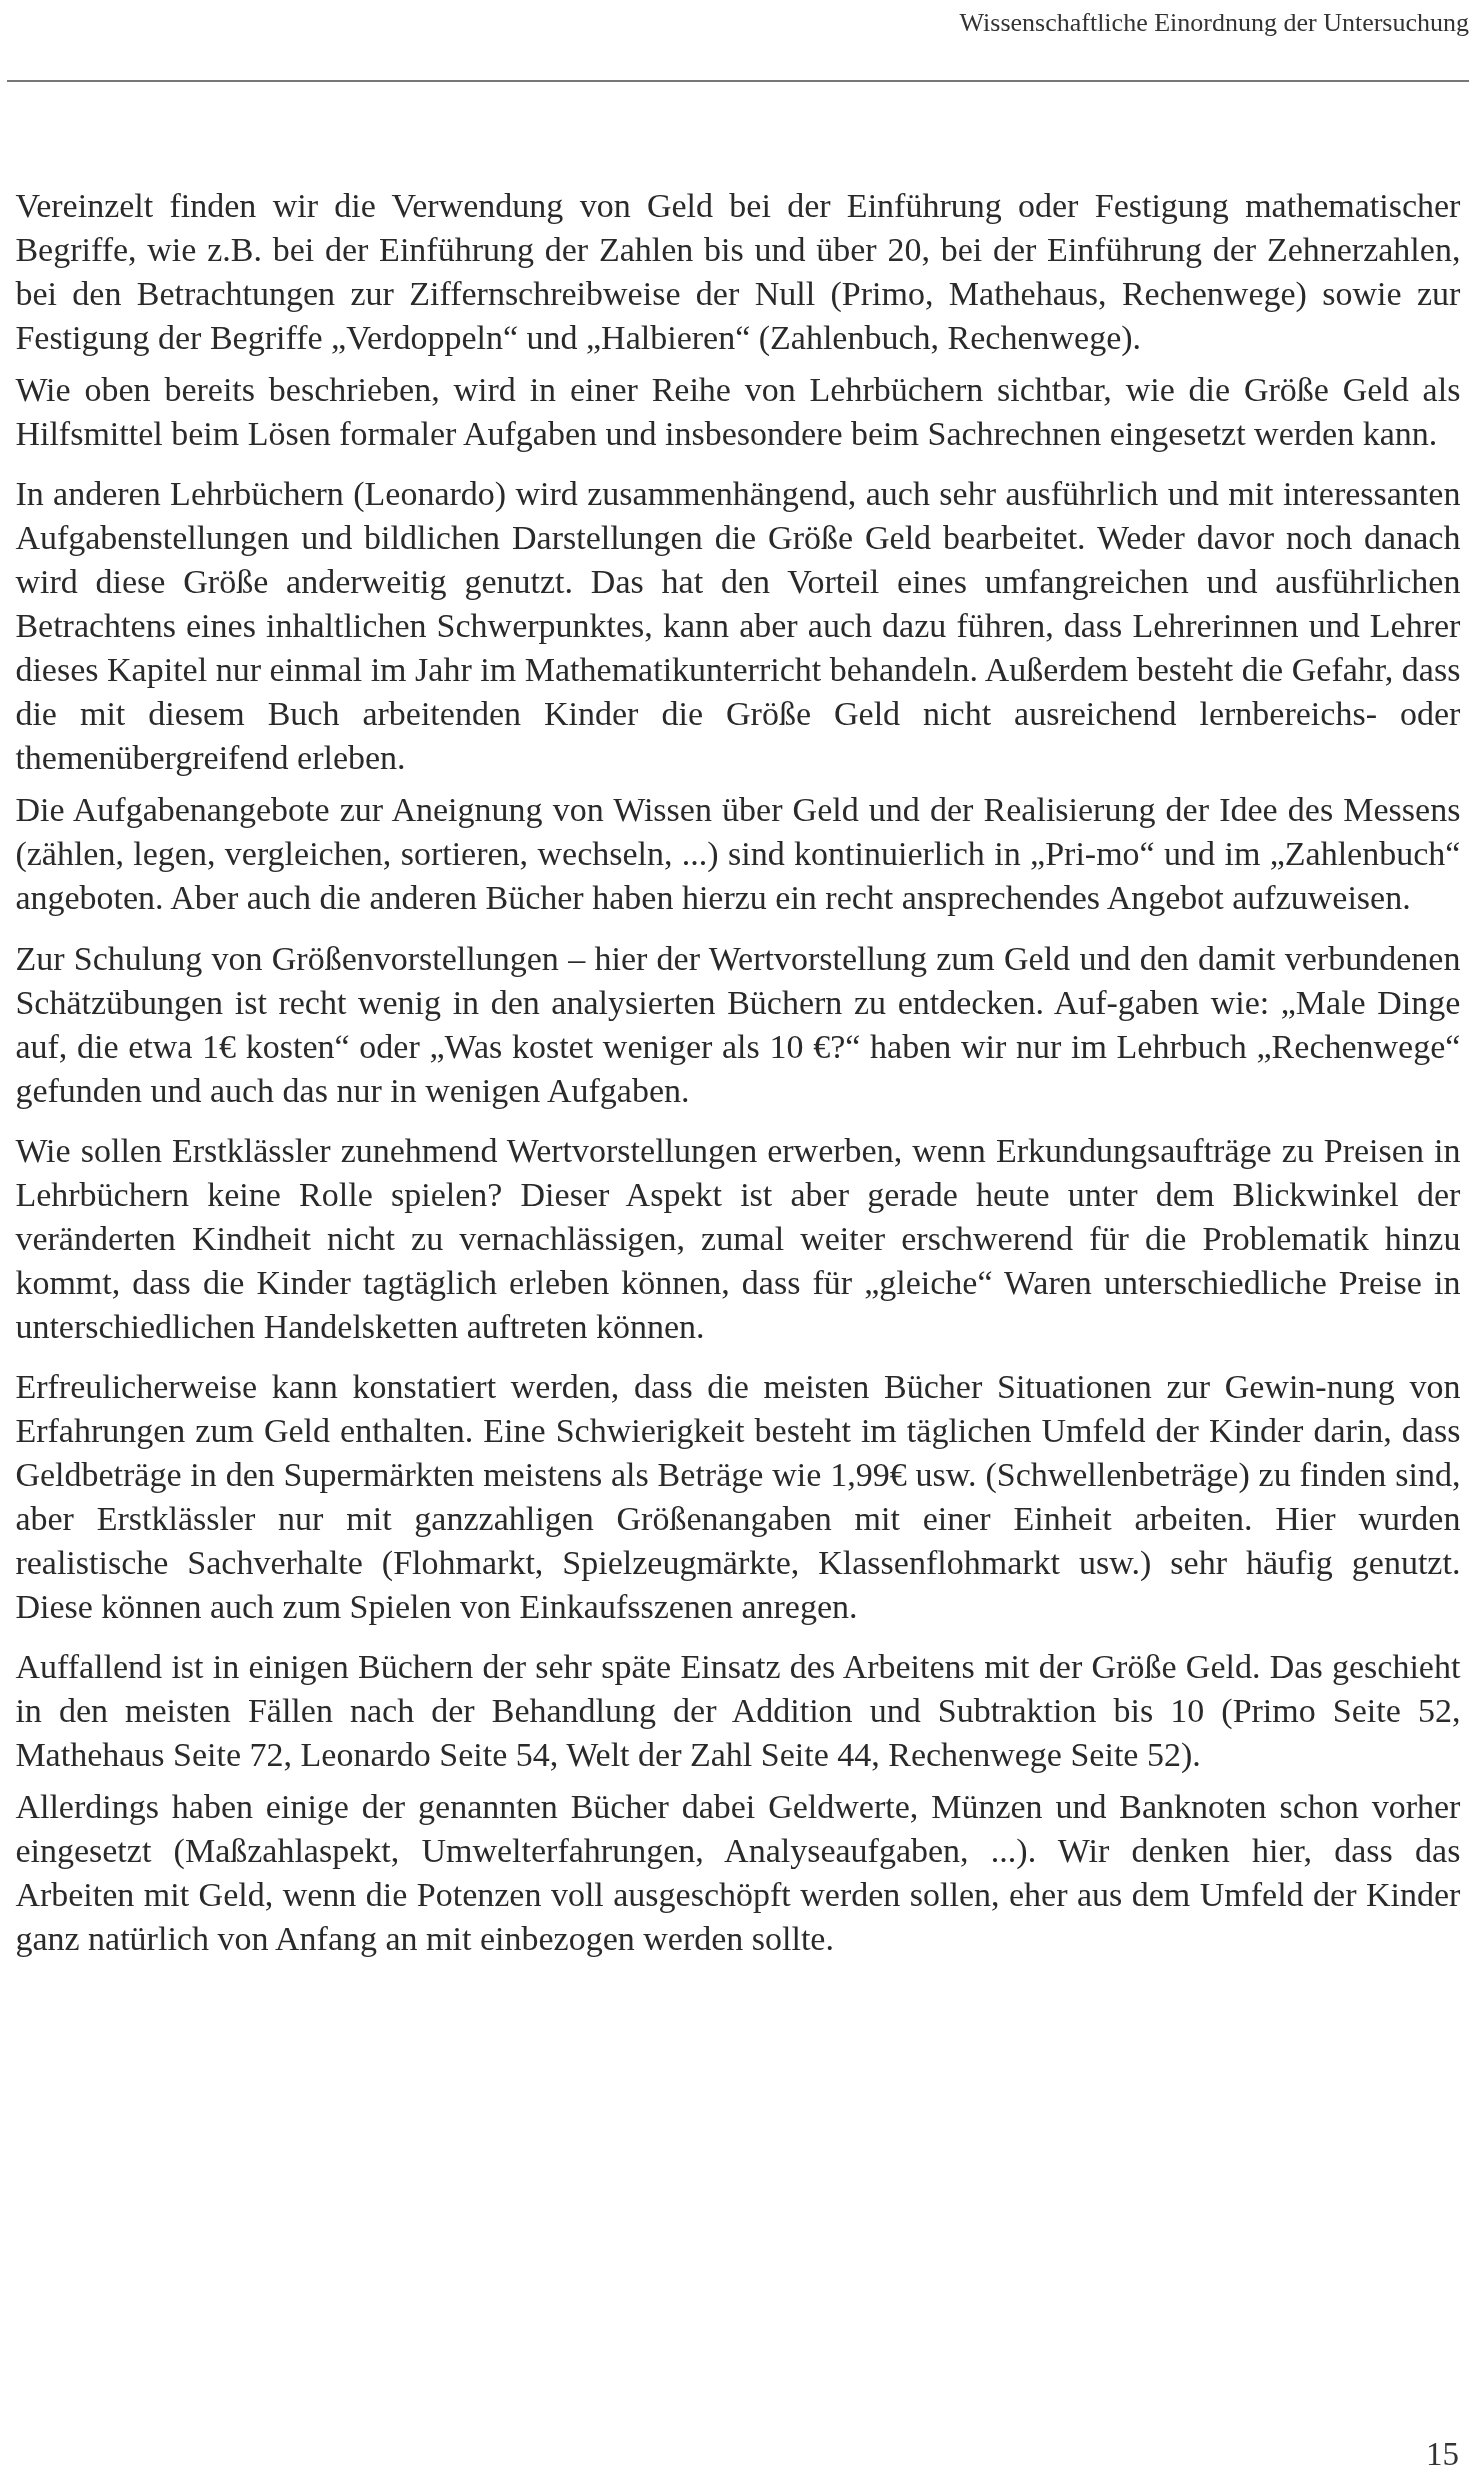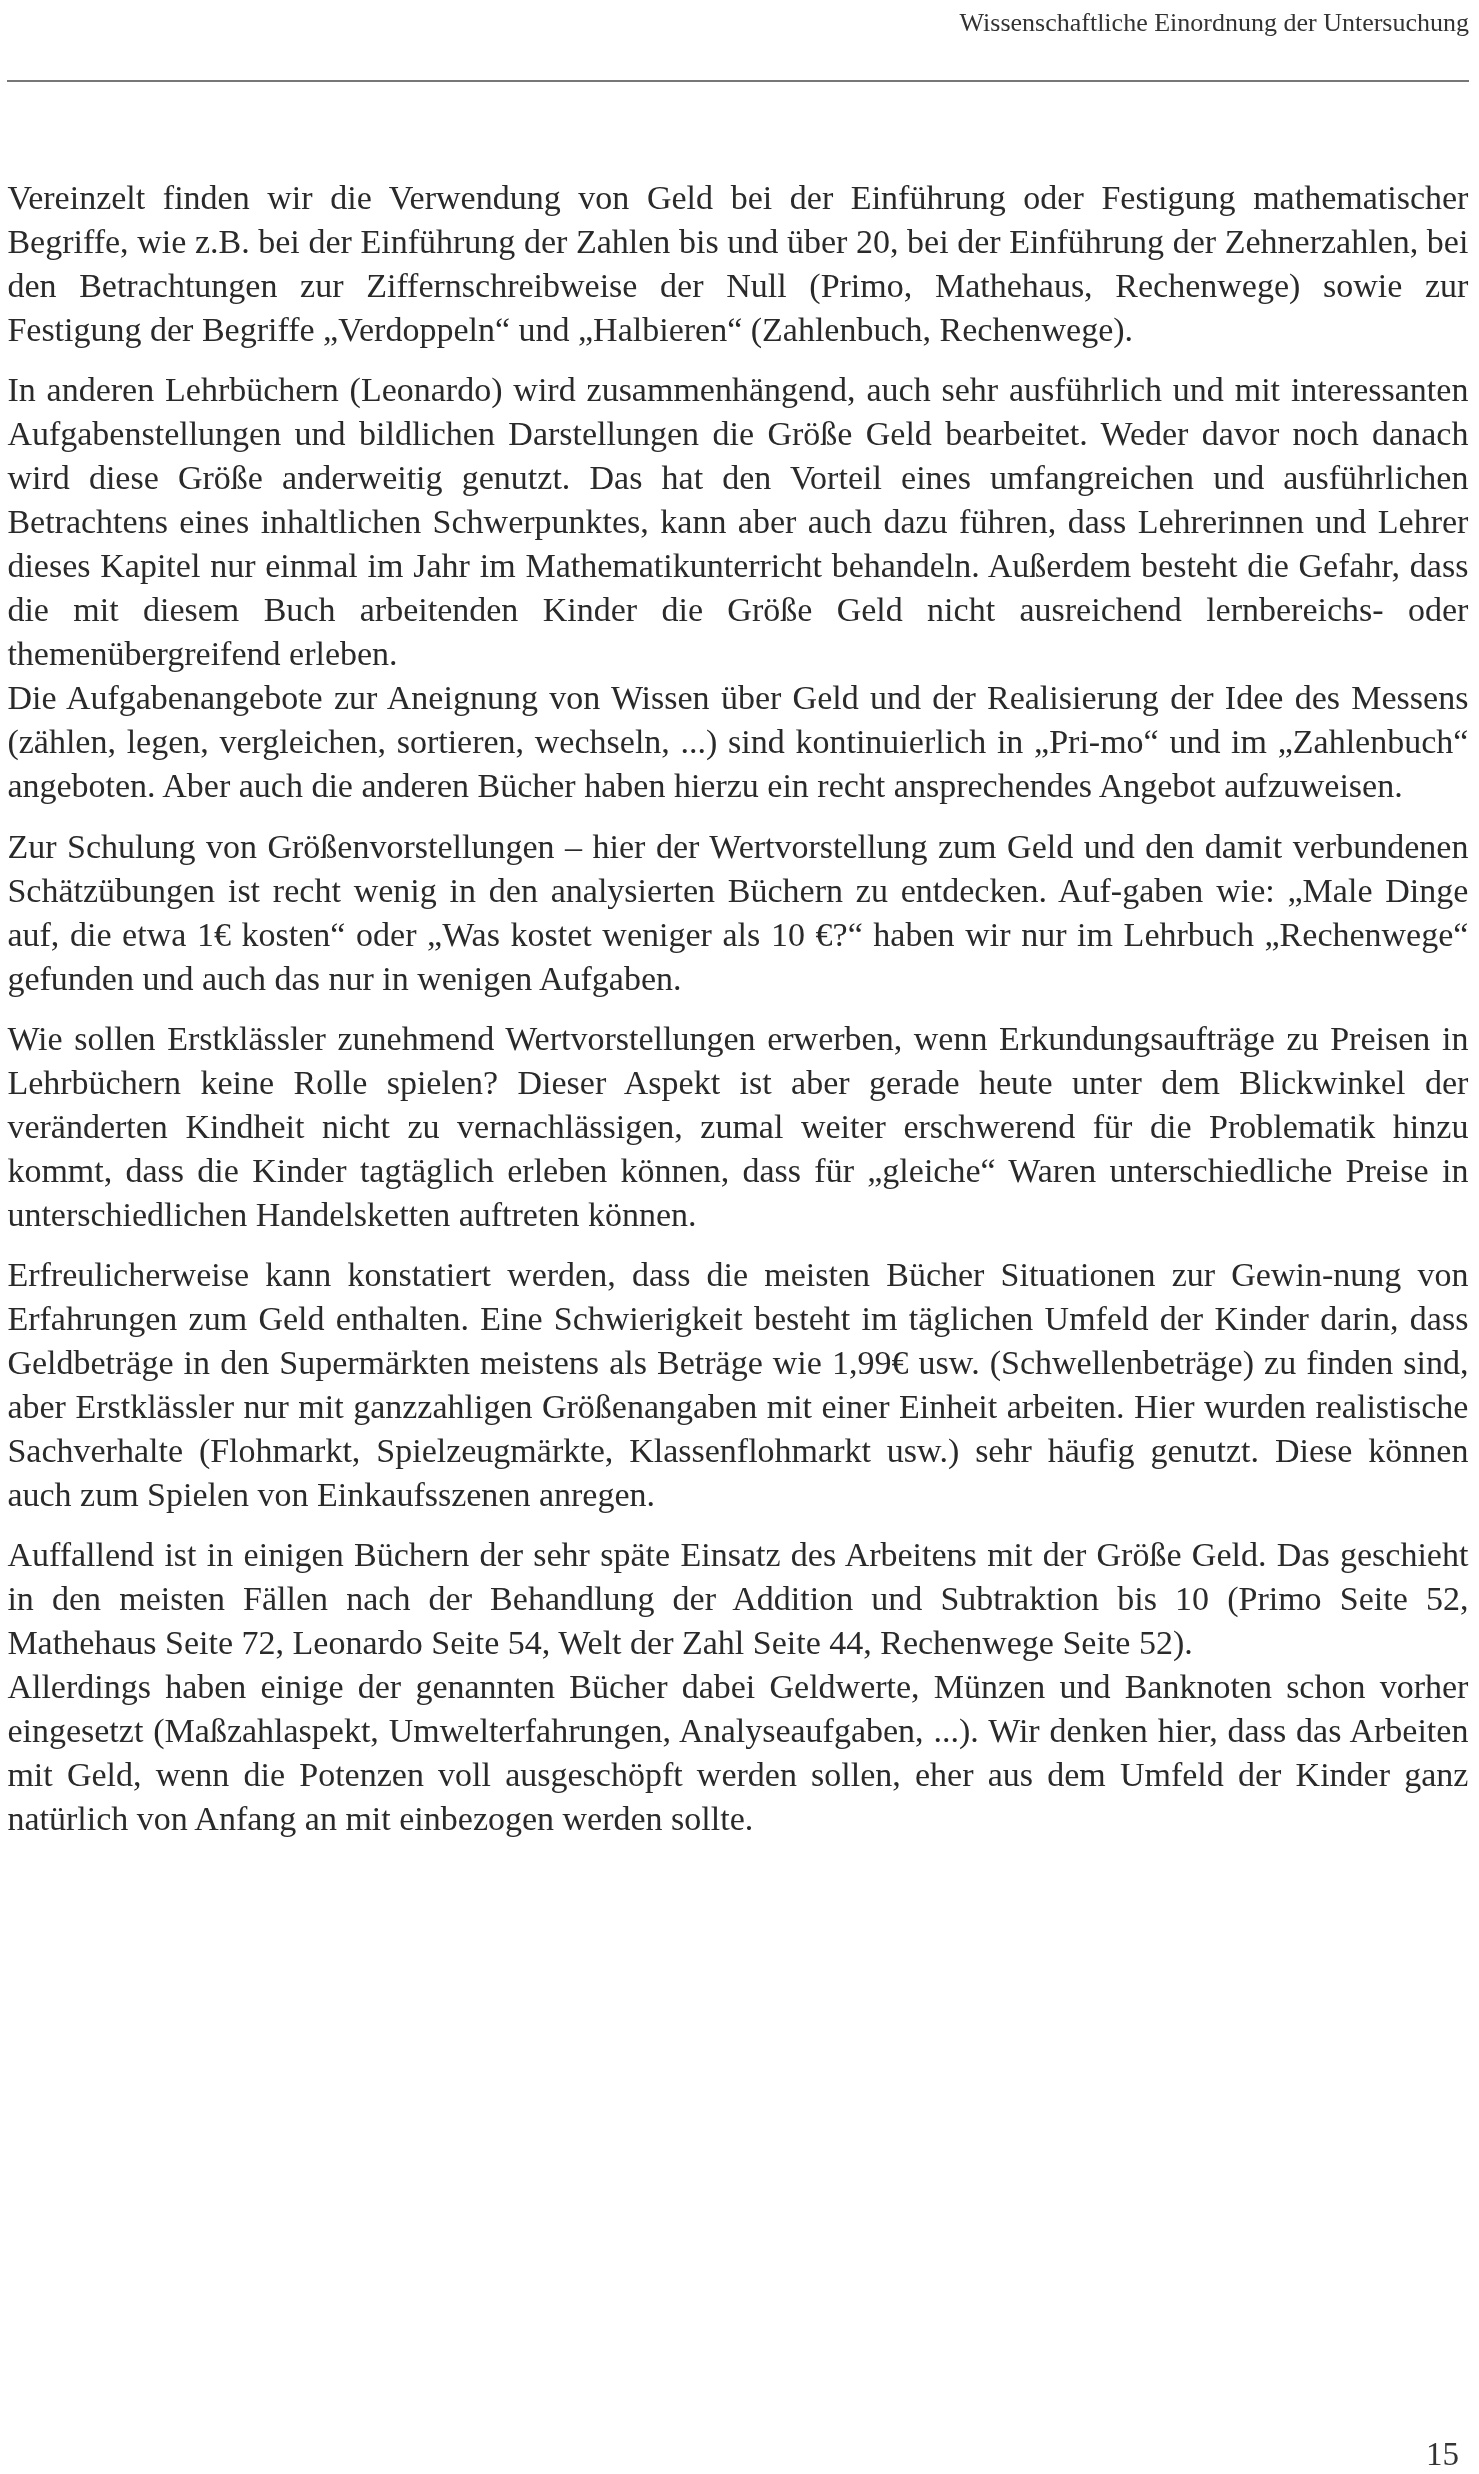--- a/index.html
+++ b/index.html
@@ -1,32 +1,33 @@
 <!DOCTYPE html>
 <html style="font-size:12px"><head>
 <meta charset="utf-8">
 <style>
   html, body { margin: 0; padding: 0; background: #ffffff; }
   body { width: 1480px; height: 2475px; position: relative; overflow: hidden;
          font-family: "Liberation Serif", "DejaVu Serif", serif; color: #2a2a2a; }
   .header { position: absolute; right: 11px; top: 1.5px; font-size: 26px; line-height: 41px; color: #333; }
   .rule { position: absolute; left: 7.4px; right: 11px; top: 80px; height: 2.2px; background: #777; }
   .body { position: absolute; left: 7.4px; width: 1461px; top: 176px; font-size: 34px; line-height: 44px; }
-  .p { margin: 0; text-align: justify; text-align-last: left; }
+  .p { margin: 8px; text-align: justify; text-align-last: left; }
   .p.gap { margin-top: 16.3px; }
   .pagenum { position: absolute; right: 21px; top: 2436px; font-size: 33px; color: #333; }
 </style>
 </head>
 <body>
 
 <div class="header">Wissenschaftliche Einordnung der Untersuchung</div>
 <div class="rule"></div>
 
 <div class="body">
   <p class="p">Vereinzelt finden wir die Verwendung von Geld bei der Einführung oder Festigung mathematischer Begriffe, wie z.B. bei der Einführung der Zahlen bis und über 20, bei der Einführung der Zehnerzahlen, bei den Betrachtungen zur Ziffernschreibweise der Null (Primo, Mathehaus, Rechenwege) sowie zur Festigung der Begriffe „Verdoppeln“ und „Halbieren“ (Zahlenbuch, Rechenwege).</p>
+  <p class="p">Wie oben bereits beschrieben, wird in einer Reihe von Lehrbüchern sichtbar, wie die Größe Geld als Hilfsmittel beim Lösen formaler Aufgaben und insbesondere beim Sachrechnen eingesetzt werden kann.</p>
   <p class="p gap">In anderen Lehrbüchern (Leonardo) wird zusammenhängend, auch sehr ausführlich und mit interessanten Aufgabenstellungen und bildlichen Darstellungen die Größe Geld bearbeitet. Weder davor noch danach wird diese Größe anderweitig genutzt. Das hat den Vorteil eines umfangreichen und ausführlichen Betrachtens eines inhaltlichen Schwerpunktes, kann aber auch dazu führen, dass Lehrerinnen und Lehrer dieses Kapitel nur einmal im Jahr im Mathematikunterricht behandeln. Außerdem besteht die Gefahr, dass die mit diesem Buch arbeitenden Kinder die Größe Geld nicht ausreichend lernbereichs- oder themenübergreifend erleben.</p>
   <p class="p">Die Aufgabenangebote zur Aneignung von Wissen über Geld und der Realisierung der Idee des Messens (zählen, legen, vergleichen, sortieren, wechseln, ...) sind kontinuierlich in „Pri-mo“ und im „Zahlenbuch“ angeboten. Aber auch die anderen Bücher haben hierzu ein recht ansprechendes Angebot aufzuweisen.</p>
   <p class="p gap">Zur Schulung von Größenvorstellungen – hier der Wertvorstellung zum Geld und den damit verbundenen Schätzübungen ist recht wenig in den analysierten Büchern zu entdecken. Auf-gaben wie: „Male Dinge auf, die etwa 1€ kosten“ oder „Was kostet weniger als 10 €?“ haben wir nur im Lehrbuch „Rechenwege“ gefunden und auch das nur in wenigen Aufgaben.</p>
   <p class="p gap">Wie sollen Erstklässler zunehmend Wertvorstellungen erwerben, wenn Erkundungsaufträge zu Preisen in Lehrbüchern keine Rolle spielen? Dieser Aspekt ist aber gerade heute unter dem Blickwinkel der veränderten Kindheit nicht zu vernachlässigen, zumal weiter erschwerend für die Problematik hinzu kommt, dass die Kinder tagtäglich erleben können, dass für „gleiche“ Waren unterschiedliche Preise in unterschiedlichen Handelsketten auftreten können.</p>
   <p class="p gap">Erfreulicherweise kann konstatiert werden, dass die meisten Bücher Situationen zur Gewin-nung von Erfahrungen zum Geld enthalten. Eine Schwierigkeit besteht im täglichen Umfeld der Kinder darin, dass Geldbeträge in den Supermärkten meistens als Beträge wie 1,99€ usw. (Schwellenbeträge) zu finden sind, aber Erstklässler nur mit ganzzahligen Größenangaben mit einer Einheit arbeiten. Hier wurden realistische Sachverhalte (Flohmarkt, Spielzeugmärkte, Klassenflohmarkt usw.) sehr häufig genutzt. Diese können auch zum Spielen von Einkaufsszenen anregen.</p>
   <p class="p gap">Auffallend ist in einigen Büchern der sehr späte Einsatz des Arbeitens mit der Größe Geld. Das geschieht in den meisten Fällen nach der Behandlung der Addition und Subtraktion bis 10 (Primo Seite 52, Mathehaus Seite 72, Leonardo Seite 54, Welt der Zahl Seite 44, Rechenwege Seite 52).</p>
   <p class="p">Allerdings haben einige der genannten Bücher dabei Geldwerte, Münzen und Banknoten schon vorher eingesetzt (Maßzahlaspekt, Umwelterfahrungen, Analyseaufgaben, ...). Wir denken hier, dass das Arbeiten mit Geld, wenn die Potenzen voll ausgeschöpft werden sollen, eher aus dem Umfeld der Kinder ganz natürlich von Anfang an mit einbezogen werden sollte.</p>
 </div>
 
 <div class="pagenum">15</div>

